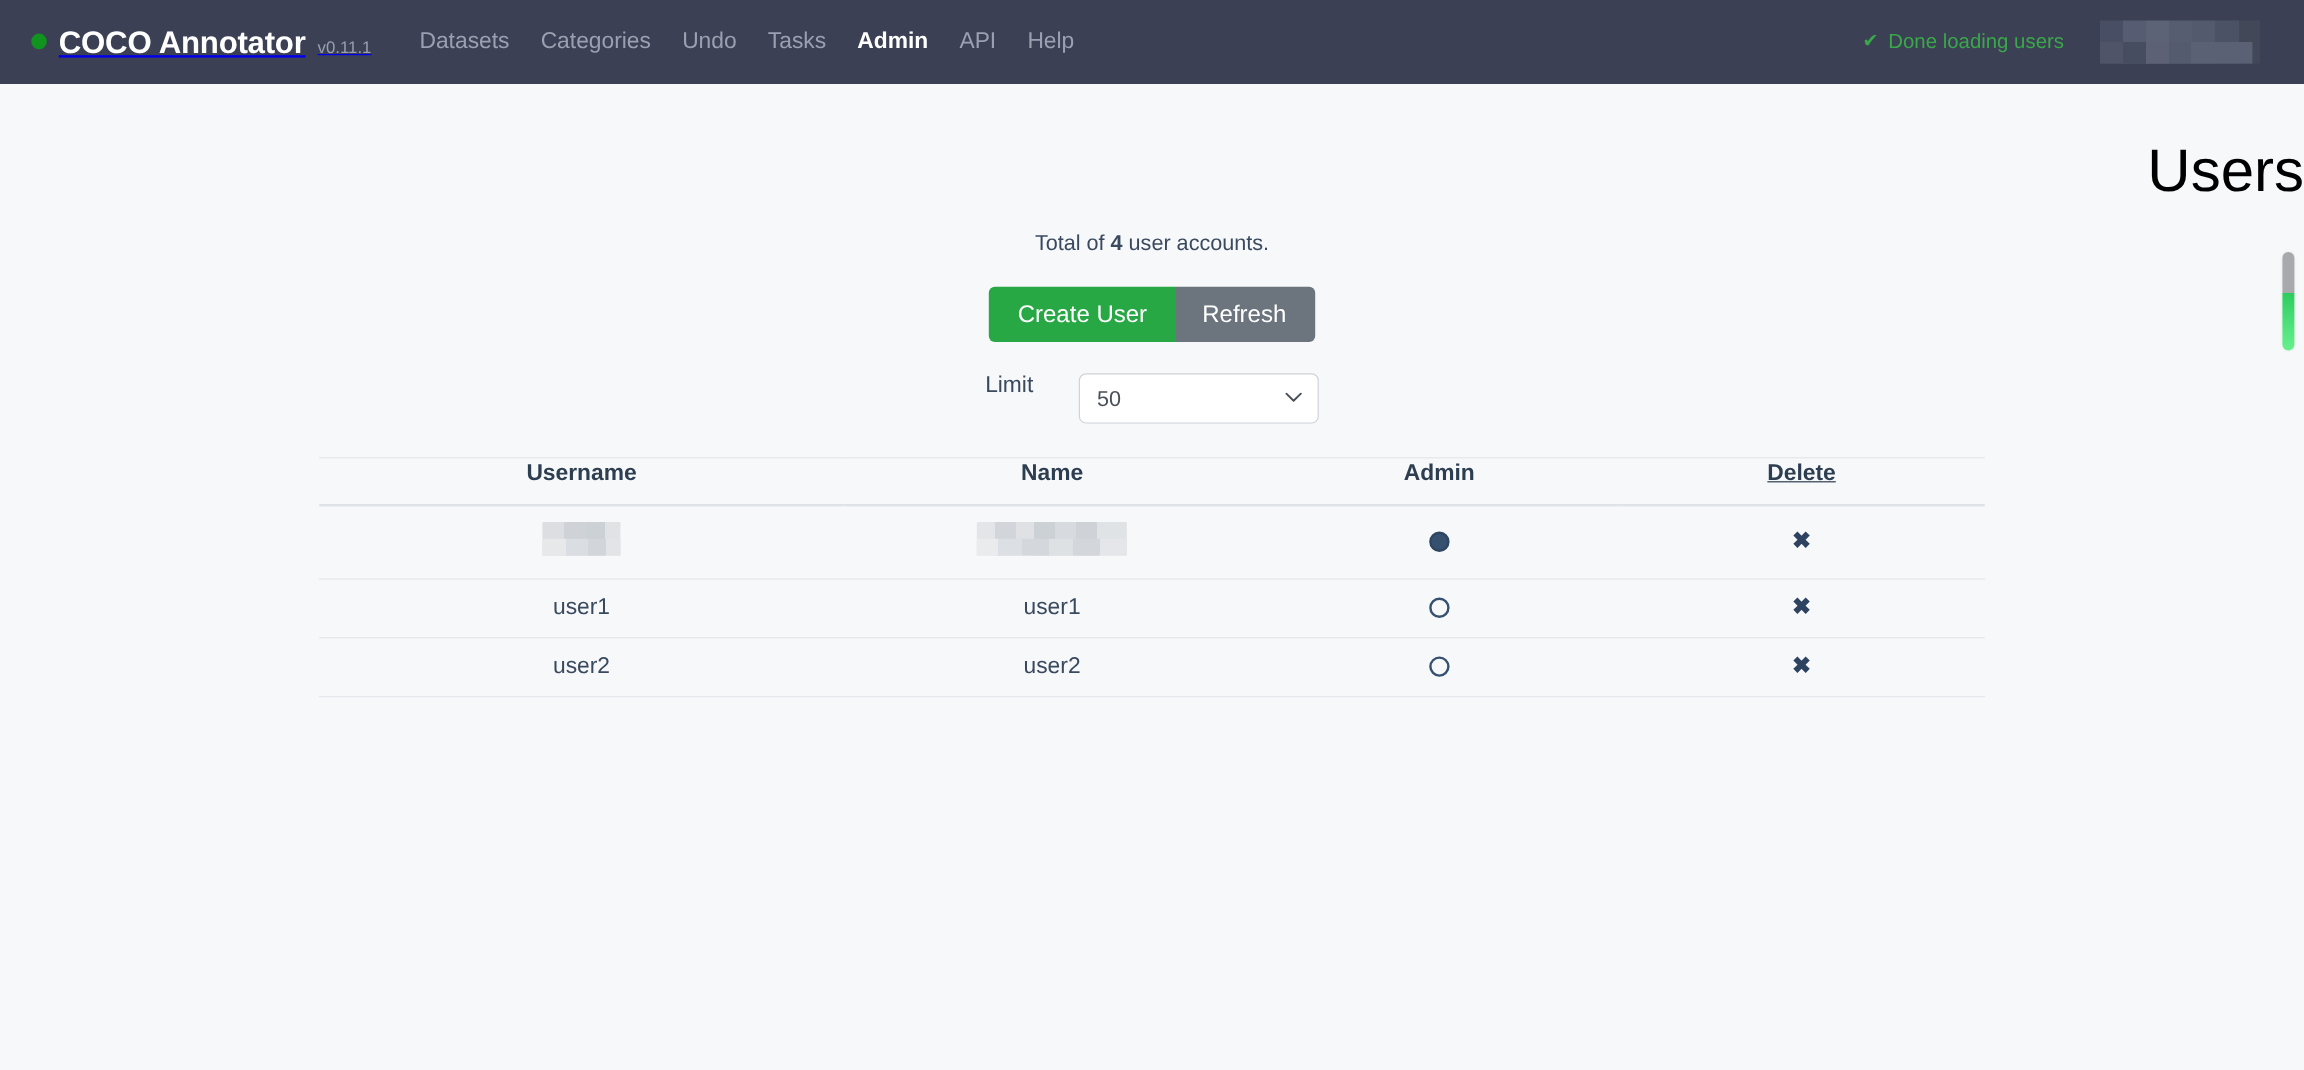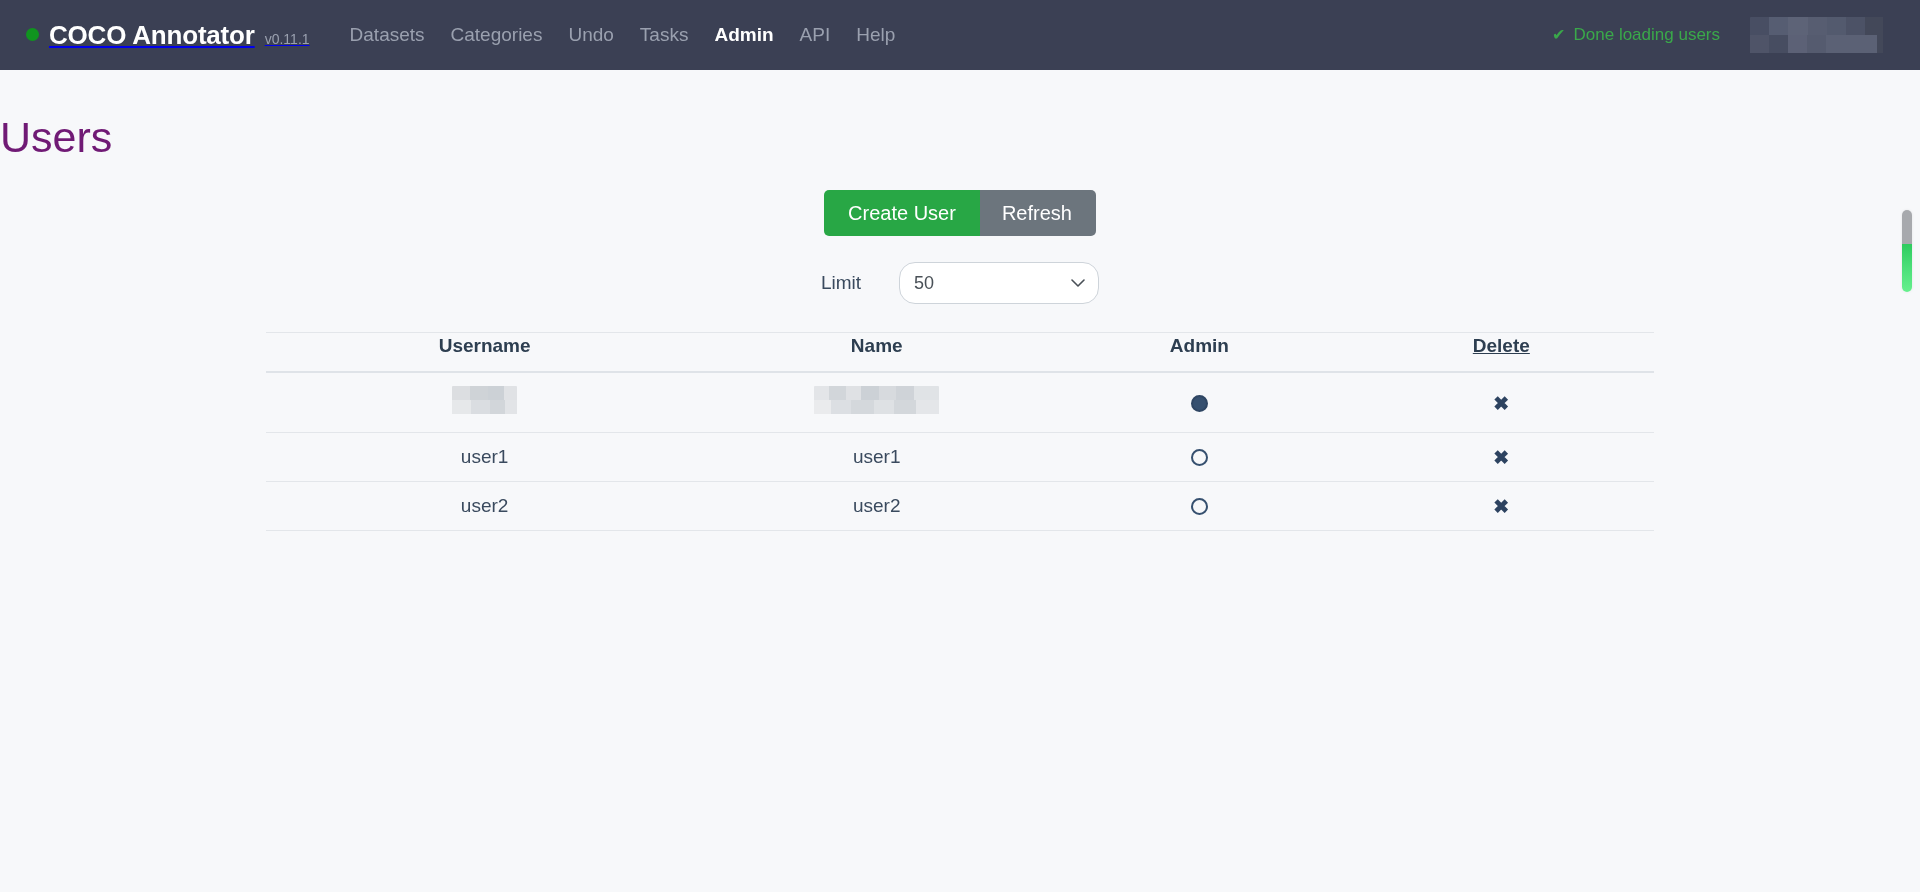--- a/index.html
+++ b/index.html
@@ -138,24 +138,24 @@
   }
 
   
   .page {
     position: relative;
     height: 822px;
     padding-top: 42px;
   }
 
   .page-title {
-    text-align: left;
-    font-size: 43px;
+    text-align: right;
+    font-size: 50px;
     font-weight: normal;
-    color: #701a75;
+    color: #000000;
     line-height: 1.2;
   }
 
   .page-subtitle {
     text-align: center;
     font-size: 18px;
     color: #3a4a5e;
     margin-top: 20px;
   }
 
@@ -189,21 +189,21 @@
     background: #6c757d;
     border-radius: 0 5px 5px 0;
     padding-left: 22px;
     padding-right: 24px;
   }
 
   
   .limit-row {
     display: flex;
     justify-content: center;
-    align-items: center;
+    align-items: flex-start;
     gap: 38px;
     margin-top: 26px;
   }
 
   .limit-label {
     font-size: 19px;
     color: #3a4a5e;
   }
 
   .limit-select-wrap {
@@ -211,21 +211,21 @@
     width: 200px;
   }
 
   .limit-select {
     appearance: none;
     -webkit-appearance: none;
     width: 100%;
     height: 42px;
     background: #ffffff;
     border: 1px solid #ced4da;
-    border-radius: 16px;
+    border-radius: 6px;
     font-family: inherit;
     font-size: 18px;
     color: #495057;
     padding: 0 34px 0 14px;
     cursor: pointer;
   }
 
   .select-chevron {
     position: absolute;
     right: 14px;
@@ -405,20 +405,21 @@
     </div>
     <span class="redaction navbar-user"></span>
   </div>
 
 </nav>
 
 <div class="page">
 
   <h1 class="page-title">Users</h1>
 
+  <p class="page-subtitle"><span>Total of </span><b>4</b><span> user accounts.</span></p>
 
   <div class="btn-group">
     <button class="btn btn-success">Create User</button>
     <button class="btn btn-secondary">Refresh</button>
   </div>
 
   <div class="limit-row">
     <span class="limit-label">Limit</span>
     <div class="limit-select-wrap">
       <select class="limit-select">

